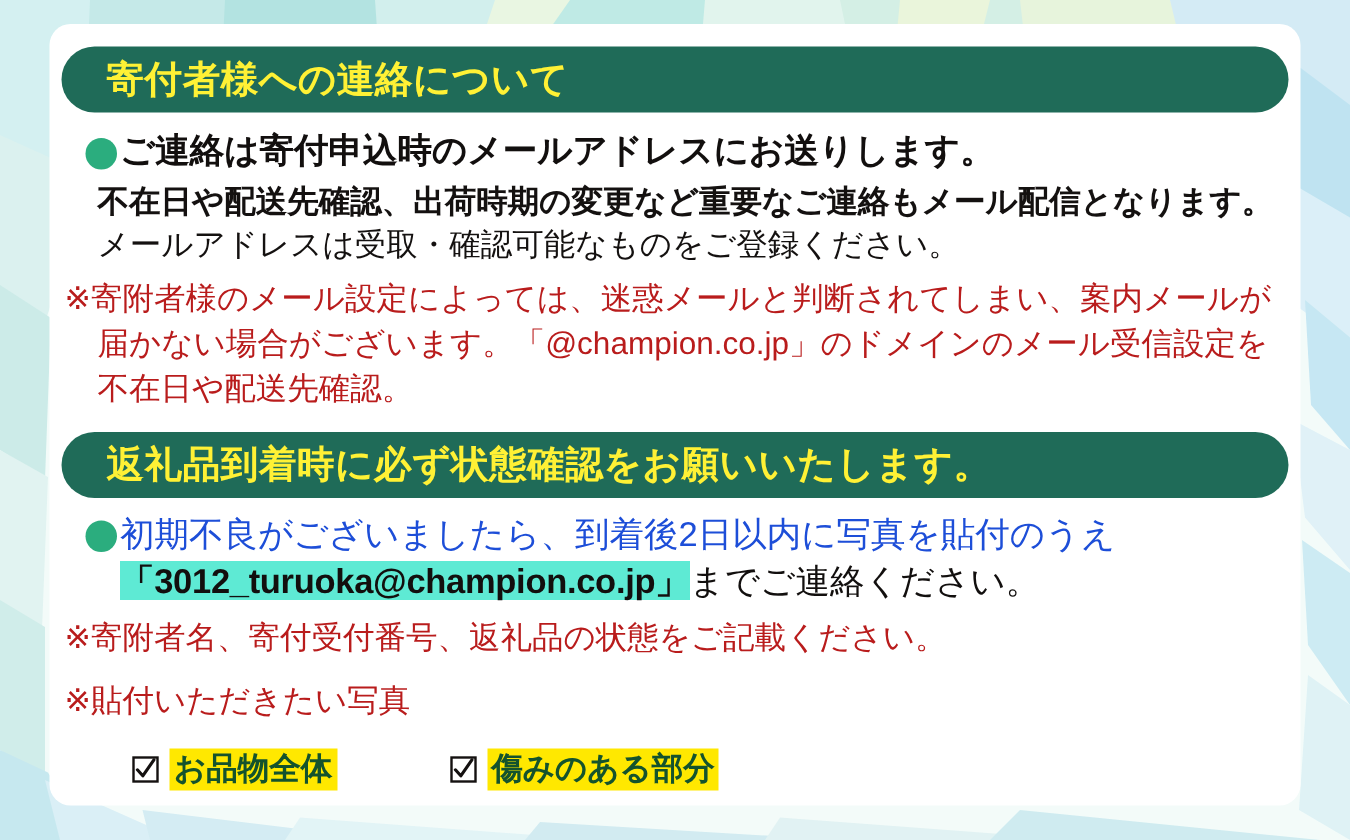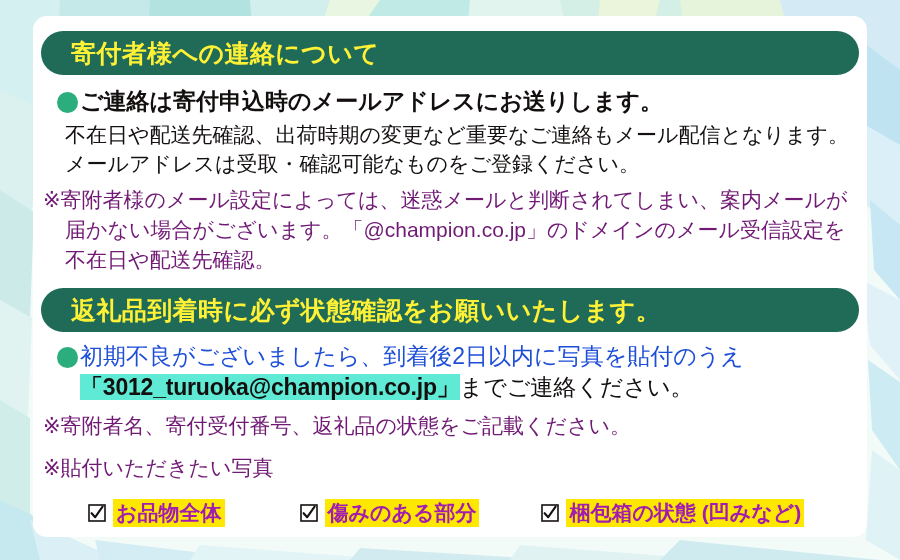--- a/index.html
+++ b/index.html
@@ -99,21 +99,21 @@
     position: absolute;
     font-size: 21px;
     color: #141110;
     line-height: 1.2;
     white-space: nowrap;
   }
 
   .note-block {
     position: absolute;
     font-size: 21px;
-    color: #701a75;
+    color: #b91c1c;
     line-height: 1.35;
     white-space: nowrap;
   }
   .note-indent { padding-left: 22px; }
 
   .mail-line {
     position: absolute;
     font-size: 23px;
     color: #120f0e;
     line-height: 1.2;
@@ -142,21 +142,21 @@
     width: 18px;
     height: 18px;
     flex: 0 0 auto;
     margin-right: 7px;
     position: relative;
   }
   .check-box svg { display: block; }
   .check-label {
     font-size: 21px;
     font-weight: bold;
-    color: #a21caf;
+    color: #14532d;
     background: #ffe800;
     line-height: 1.25;
     padding: 1px 3px;
   }
 </style>
 </head>
 <body>
 
 <div id="stage">
 
@@ -193,26 +193,26 @@
       <polygon points="600,0 660,0 648,48 596,42" fill="#e9f4d6"></polygon>
     </g>
   </svg>
 
   <div id="card">
 
     <div class="banner" id="banner-1">
       <span class="banner-text">寄付者様への連絡について</span>
     </div>
 
-    <div class="bullet-row" style="left:24px; top:72px;">
+    <div class="bullet-row" style="left:24px; top:72px;font-family:Liberation Serif, serif;">
       <span class="bullet-dot"></span>
       <span class="bullet-head">ご連絡は寄付申込時のメールアドレスにお送りします。</span>
     </div>
 
-    <div class="body-line" style="left:32px; top:106px;">不在日や配送先確認、出荷時期の変更など重要なご連絡もメール配信となります。</div>
+    <div class="body-line" style="left:32px; top:106px;font-weight:bold;">不在日や配送先確認、出荷時期の変更など重要なご連絡もメール配信となります。</div>
     <div class="body-line" style="left:32px; top:135px;">メールアドレスは受取・確認可能なものをご登録ください。</div>
 
     <div class="note-block" style="left:10px; top:170px;">※寄附者様のメール設定によっては、迷惑メールと判断されてしまい、案内メールが</div>
     <div class="note-block note-indent" style="left:10px; top:200px;">届かない場合がございます。「@champion.co.jp」のドメインのメール受信設定を</div>
     <div class="note-block note-indent" style="left:10px; top:230px;">不在日や配送先確認。</div>
 
     <div class="banner" id="banner-2">
       <span class="banner-text">返礼品到着時に必ず状態確認をお願いいたします。</span>
     </div>
 
@@ -243,26 +243,17 @@
       <div class="check-item" style="margin-right:62px;text-align:center;">
         <span class="check-box">
           <svg width="18" height="18" viewBox="0 0 18 18">
             <rect x="1" y="1" width="16" height="16" fill="#ffffff" stroke="#141110" stroke-width="1.6"></rect>
             <path d="M3.6 9.2 L7.2 13.2 L14.6 2.6" fill="none" stroke="#141110" stroke-width="2.1" stroke-linecap="round" stroke-linejoin="round"></path>
           </svg>
         </span>
         <span class="check-label">傷みのある部分</span>
       </div>
 
-      <div class="check-item">
-        <span class="check-box">
-          <svg width="18" height="18" viewBox="0 0 18 18">
-            <rect x="1" y="1" width="16" height="16" fill="#ffffff" stroke="#141110" stroke-width="1.6"></rect>
-            <path d="M3.6 9.2 L7.2 13.2 L14.6 2.6" fill="none" stroke="#141110" stroke-width="2.1" stroke-linecap="round" stroke-linejoin="round"></path>
-          </svg>
-        </span>
-        <span class="check-label">梱包箱の状態 (凹みなど)</span>
-      </div>
 
     </div>
 
   </div>
 </div>
 
 </body></html>

